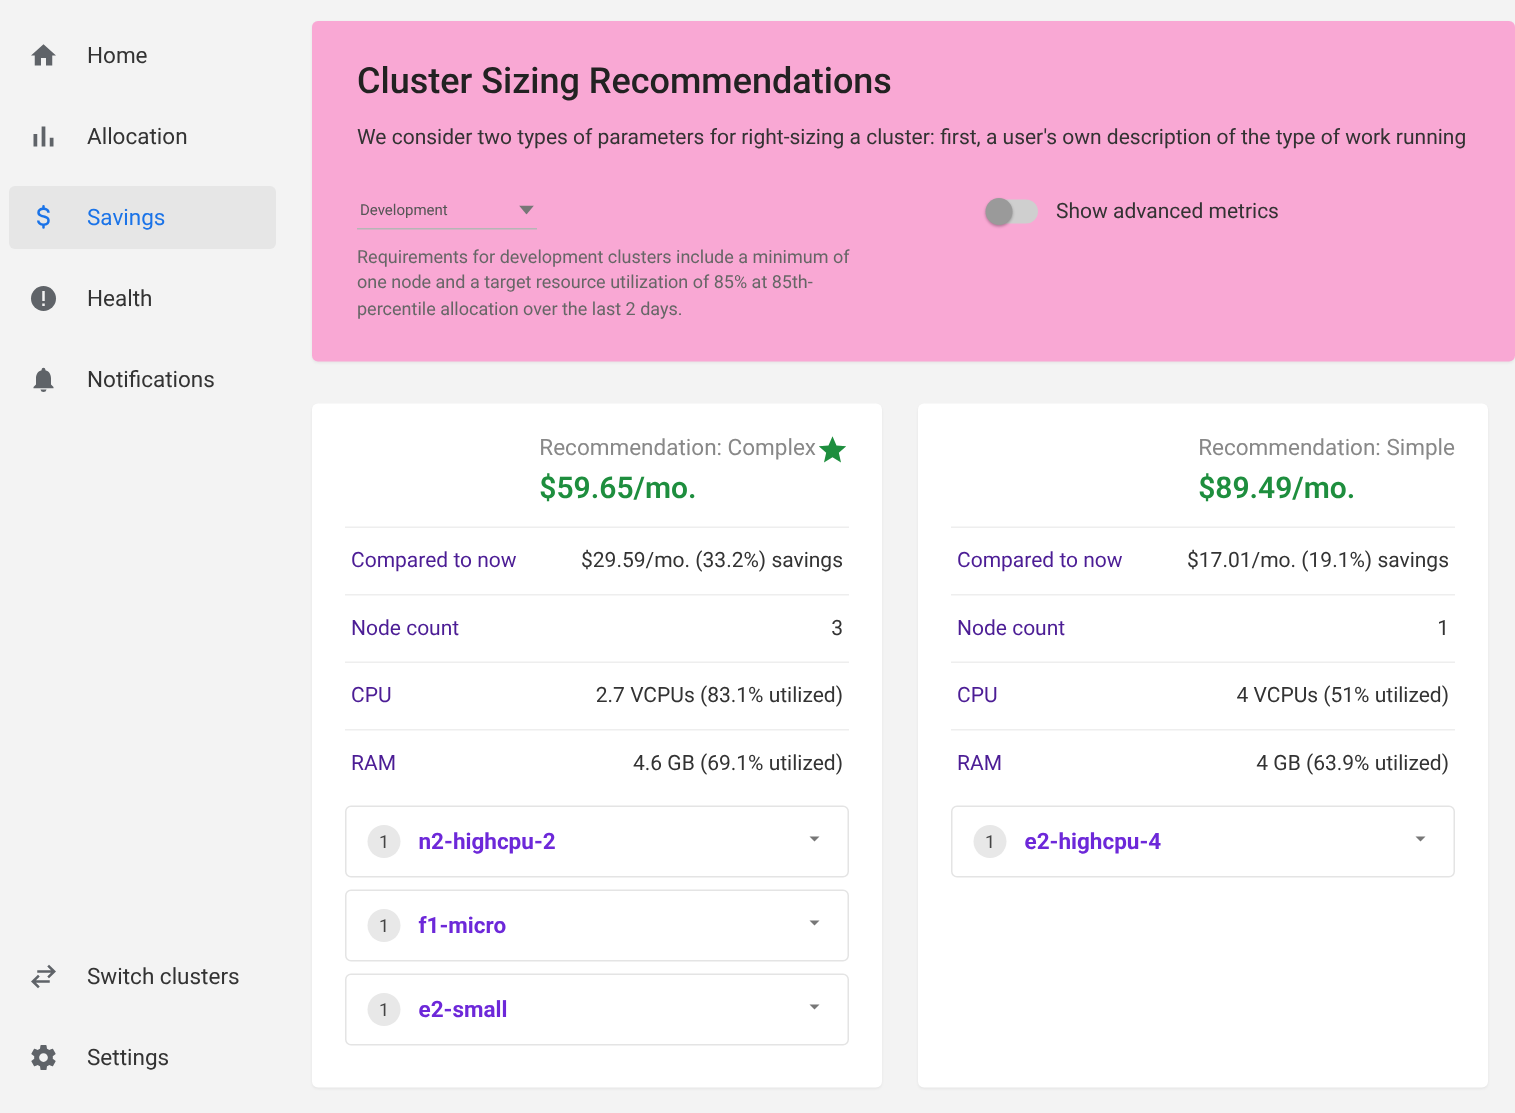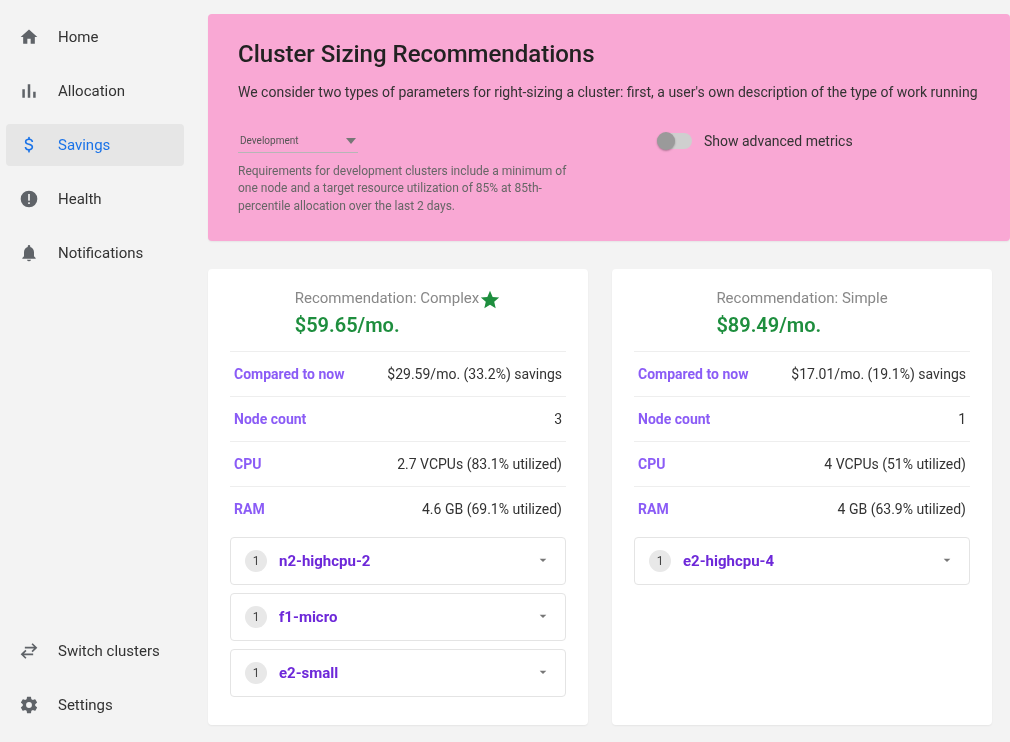--- a/index.html
+++ b/index.html
@@ -81,32 +81,32 @@
     background:#9a9a9a; top:-1px; left:-1px;
     box-shadow: 0 1px 2px rgba(0,0,0,.3);
   }
 
   
   .cards { display:flex; gap: 24px; }
   .card {
     background:#fff; border-radius:4px; box-shadow:0 1px 2px rgba(0,0,0,.06);
     width: 380px; padding: 20px 22px;
   }
-  .card-head { display:flex; align-items:flex-start; justify-content:center; }
+  .card-head { display:flex; align-items:flex-start; justify-content:flex-end; }
   .rec-label { color:#888; font-size:15px; margin-bottom: 6px; }
   .price { color:#1e8e3e; font-size:20px; font-weight:600; margin-bottom: 14px; }
   .star svg { width:22px; height:22px; fill:#1e8e3e; }
   .stat-row {
     display:flex; justify-content:space-between; align-items:center;
     padding: 14px 4px;
     border-top: 1px solid #eee;
     font-size: 14px;
   }
   .stat-row:first-of-type { border-top: 1px solid #eee; }
-  .stat-key { color:#8b5cf6;font-weight:bold; }
+  .stat-key { color:#4c1d95; }
   .stat-val { color:#333; }
 
   .pools { margin-top: 6px; }
   .pool-row {
     border:1px solid #e4e4e4; border-radius:4px;
     display:flex; align-items:center; gap:12px;
     padding: 12px 14px; margin-bottom: 8px;
     cursor: pointer;
   }
   .count-pill {

